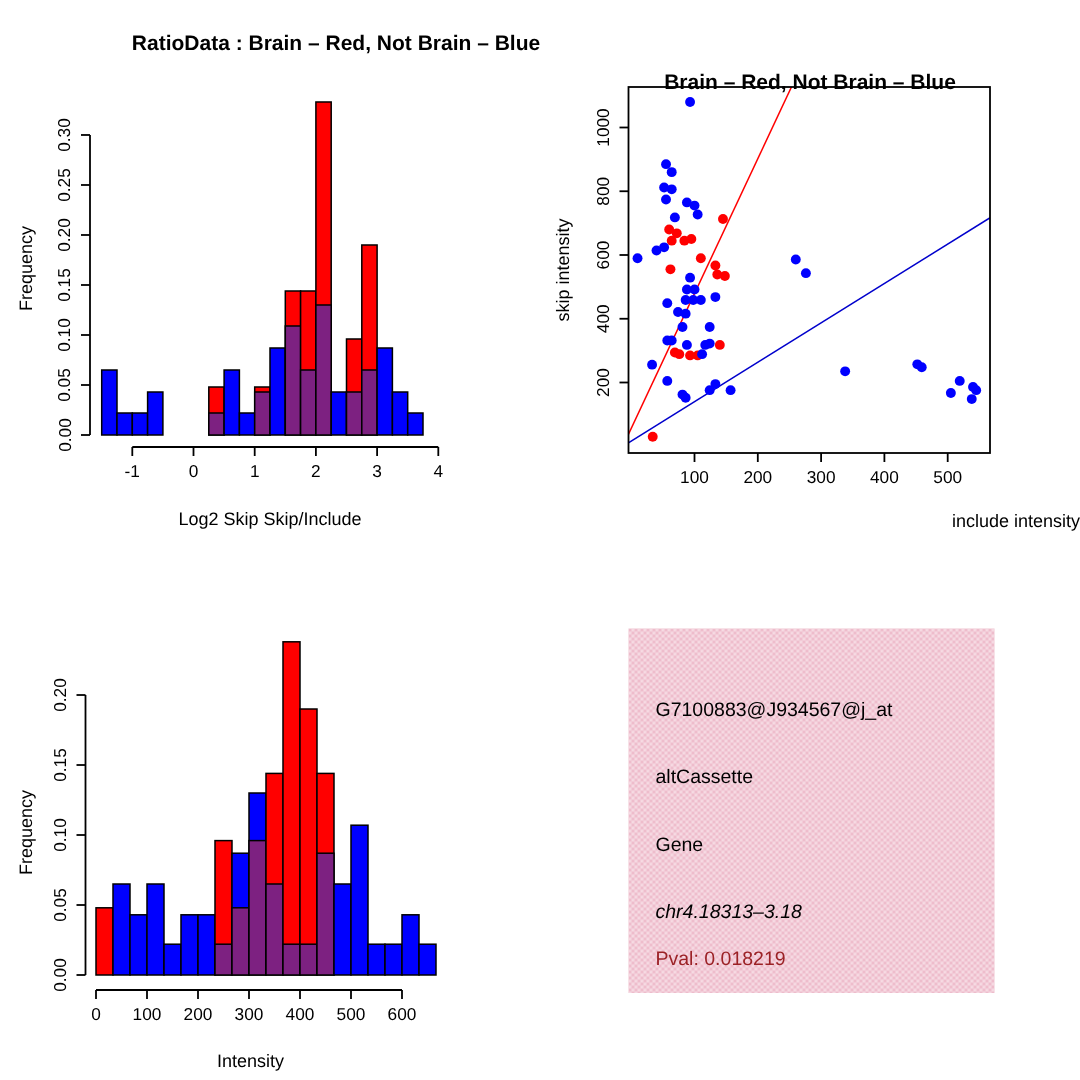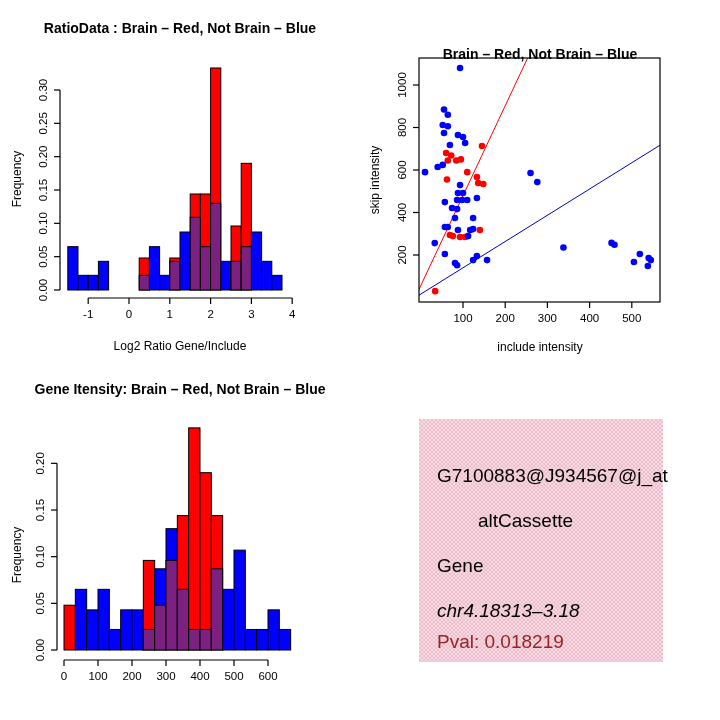--- a/index.html
+++ b/index.html
@@ -11,30 +11,30 @@
   .xlabel{position:absolute;text-align:center;font-size:12px;color:#000;white-space:nowrap;}
   .ylabel{position:absolute;font-size:12px;color:#000;white-space:nowrap;
           transform:translate(-50%,-50%) rotate(-90deg);}
   svg text{font-family:"Liberation Sans", sans-serif;font-size:11.5px;fill:#000;}
   #gene-info{position:absolute;left:419px;top:419px;width:244px;height:243px;
      background-color:#eebdcc;
      background-image:
        linear-gradient(45deg, rgba(255,255,255,.45) 25%, transparent 25%, transparent 75%, rgba(255,255,255,.45) 75%),
        linear-gradient(45deg, rgba(255,255,255,.45) 25%, transparent 25%, transparent 75%, rgba(255,255,255,.45) 75%);
      background-size:4px 4px;background-position:0 0,2px 2px;}
-  .info-line{position:absolute;left:18px;font-size:19px;color:#000;white-space:nowrap;}
+  .info-line{position:absolute;left:18px;font-size:13px;color:#000;white-space:nowrap;}
 </style>
 </head>
 <body>
 
 <div id="canvas">
 
-  <div class="title" style="left:0;top:20px;">RatioData : Brain – Red, Not Brain – Blue</div>
+  <div class="title" style="left:0;top:20px;padding-left:44px;">RatioData : Brain – Red, Not Brain – Blue</div>
   <div class="ylabel" style="left:17px;top:179px;">Frequency</div>
-  <div class="xlabel" style="left:0;top:339px;width:360px;">Log2 Ratio Gene/Include</div>
+  <div class="xlabel" style="left:0;top:339px;width:360px;">Log2 Skip Skip/Include</div>
   <svg id="svg-hist1" class="panel-svg" style="left:0;top:0;" viewBox="0 0 360 360">
       <line x1="88.2" y1="298" x2="292.2" y2="298" stroke="#000" stroke-width="1.2"></line>
       <line x1="88.2" y1="298" x2="88.2" y2="304" stroke="#000" stroke-width="1.2"></line>
       <text x="88.2" y="318" text-anchor="middle">-1</text>
       <line x1="129" y1="298" x2="129" y2="304" stroke="#000" stroke-width="1.2"></line>
       <text x="129" y="318" text-anchor="middle">0</text>
       <line x1="169.8" y1="298" x2="169.8" y2="304" stroke="#000" stroke-width="1.2"></line>
       <text x="169.8" y="318" text-anchor="middle">1</text>
       <line x1="210.6" y1="298" x2="210.6" y2="304" stroke="#000" stroke-width="1.2"></line>
       <text x="210.6" y="318" text-anchor="middle">2</text>
@@ -79,21 +79,21 @@
       <rect x="231" y="261.3319" width="10.2" height="28.66809999999998" fill="#7D2181" stroke="#000" stroke-width="1"></rect>
       <rect x="241.2" y="163.327" width="10.2" height="126.673" fill="#FF0000" stroke="#000" stroke-width="1"></rect>
       <rect x="241.2" y="246.6645" width="10.2" height="43.335499999999996" fill="#7D2181" stroke="#000" stroke-width="1"></rect>
       <rect x="251.39999999999998" y="231.9971" width="10.2" height="58.00290000000001" fill="#0000FF" stroke="#000" stroke-width="1"></rect>
       <rect x="261.6" y="261.3319" width="10.2" height="28.66809999999998" fill="#0000FF" stroke="#000" stroke-width="1"></rect>
       <rect x="271.79999999999995" y="275.3326" width="10.2" height="14.667399999999986" fill="#0000FF" stroke="#000" stroke-width="1"></rect>
     </svg>
 
   <div class="title" style="left:360px;top:28px;margin-top:18px;">Brain – Red, Not Brain – Blue</div>
   <div class="ylabel" style="left:375px;top:180px;">skip intensity</div>
-  <div class="xlabel" style="left:360px;top:340px;width:360px;">include intensity</div>
+  <div class="xlabel" style="left:360px;top:340px;width:360px;text-align:right;">include intensity</div>
   <svg id="svg-scatter" class="panel-svg" style="left:360px;top:0;" viewBox="0 0 360 360">
       <defs>
         <clipPath id="plot-clip">
           <rect x="59" y="58" width="241" height="244"></rect>
         </clipPath>
       </defs>
       <line x1="103" y1="302" x2="103" y2="308" stroke="#000" stroke-width="1.2"></line>
       <text x="103" y="322" text-anchor="middle">100</text>
       <line x1="145.2" y1="302" x2="145.2" y2="308" stroke="#000" stroke-width="1.2"></line>
       <text x="145.2" y="322" text-anchor="middle">200</text>
@@ -178,22 +178,22 @@
       <circle cx="251.54399999999998" cy="242.8875" r="3.3" fill="#0000FF"></circle>
       <circle cx="254.498" cy="244.8" r="3.3" fill="#0000FF"></circle>
       <circle cx="279.818" cy="253.9375" r="3.3" fill="#0000FF"></circle>
       <circle cx="273.90999999999997" cy="262.0125" r="3.3" fill="#0000FF"></circle>
       <circle cx="288.68" cy="257.975" r="3.3" fill="#0000FF"></circle>
       <circle cx="290.78999999999996" cy="260.1" r="3.3" fill="#0000FF"></circle>
       <circle cx="287.836" cy="266.05" r="3.3" fill="#0000FF"></circle>
       <rect x="59" y="58" width="241" height="244" fill="none" stroke="#000" stroke-width="1.2"></rect>
     </svg>
 
-  <div class="title" style="left:0;top:381px;">Gene Itensity: Brain – Red, Not Brain – Blue</div>
   <div class="ylabel" style="left:17px;top:555px;">Frequency</div>
+  <div class="xlabel" style="left:0;top:700px;width:334px;">Intensity</div>
   <svg id="svg-hist2" class="panel-svg" style="left:0;top:360px;" viewBox="0 0 360 360">
       <line x1="64" y1="300" x2="268" y2="300" stroke="#000" stroke-width="1.2"></line>
       <line x1="64" y1="300" x2="64" y2="306" stroke="#000" stroke-width="1.2"></line>
       <text x="64" y="320" text-anchor="middle">0</text>
       <line x1="98" y1="300" x2="98" y2="306" stroke="#000" stroke-width="1.2"></line>
       <text x="98" y="320" text-anchor="middle">100</text>
       <line x1="132" y1="300" x2="132" y2="306" stroke="#000" stroke-width="1.2"></line>
       <text x="132" y="320" text-anchor="middle">200</text>
       <line x1="166" y1="300" x2="166" y2="306" stroke="#000" stroke-width="1.2"></line>
       <text x="166" y="320" text-anchor="middle">300</text>
@@ -238,19 +238,19 @@
       <rect x="222.66508000000002" y="229.3355" width="11.33322" height="60.664500000000004" fill="#0000FF" stroke="#000" stroke-width="1"></rect>
       <rect x="233.9983" y="190.13690000000003" width="11.33322" height="99.86309999999997" fill="#0000FF" stroke="#000" stroke-width="1"></rect>
       <rect x="245.33152" y="269.4674" width="11.33322" height="20.532600000000002" fill="#0000FF" stroke="#000" stroke-width="1"></rect>
       <rect x="256.66474" y="269.4674" width="11.33322" height="20.532600000000002" fill="#0000FF" stroke="#000" stroke-width="1"></rect>
       <rect x="267.99796" y="249.8681" width="11.33322" height="40.1319" fill="#0000FF" stroke="#000" stroke-width="1"></rect>
       <rect x="279.33118" y="269.4674" width="11.33322" height="20.532600000000002" fill="#0000FF" stroke="#000" stroke-width="1"></rect>
     </svg>
 
   <div id="gene-info">
     <span class="info-line" style="top: 46px; color: rgb(0, 0, 0);">G7100883@J934567@j_at</span>
-    <span class="info-line" style="top: 91px; color: rgb(0, 0, 0); padding-left: 41px;">altCassette</span>
+    <span class="info-line" style="top: 91px; color: rgb(0, 0, 0);">altCassette</span>
     <span class="info-line" style="top: 136px; color: rgb(0, 0, 0);">Gene</span>
     <span class="info-line" style="top: 181px; color: rgb(0, 0, 0); font-style: italic;">chr4.18313–3.18</span>
     <span class="info-line" style="top: 212px; color: rgb(155, 34, 38);">Pval: 0.018219</span>
   </div>
 
 </div>
 
 </body></html>

